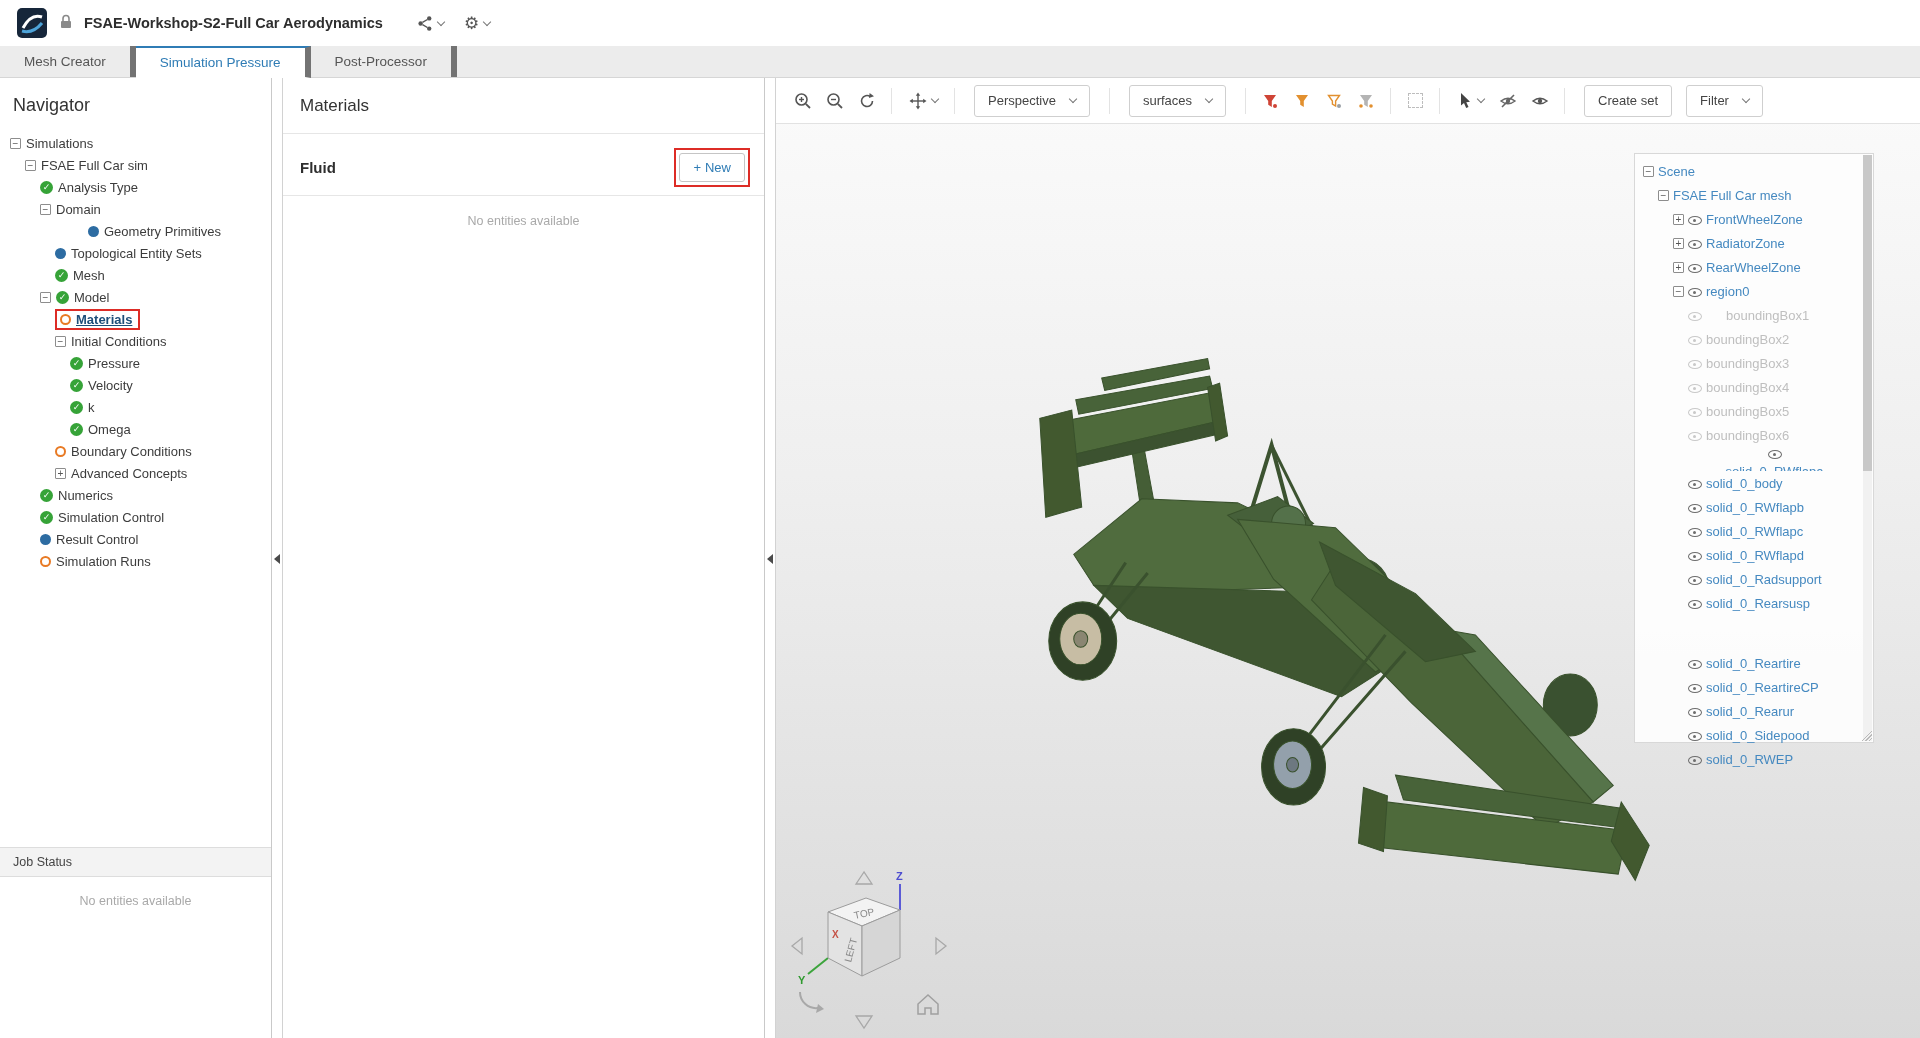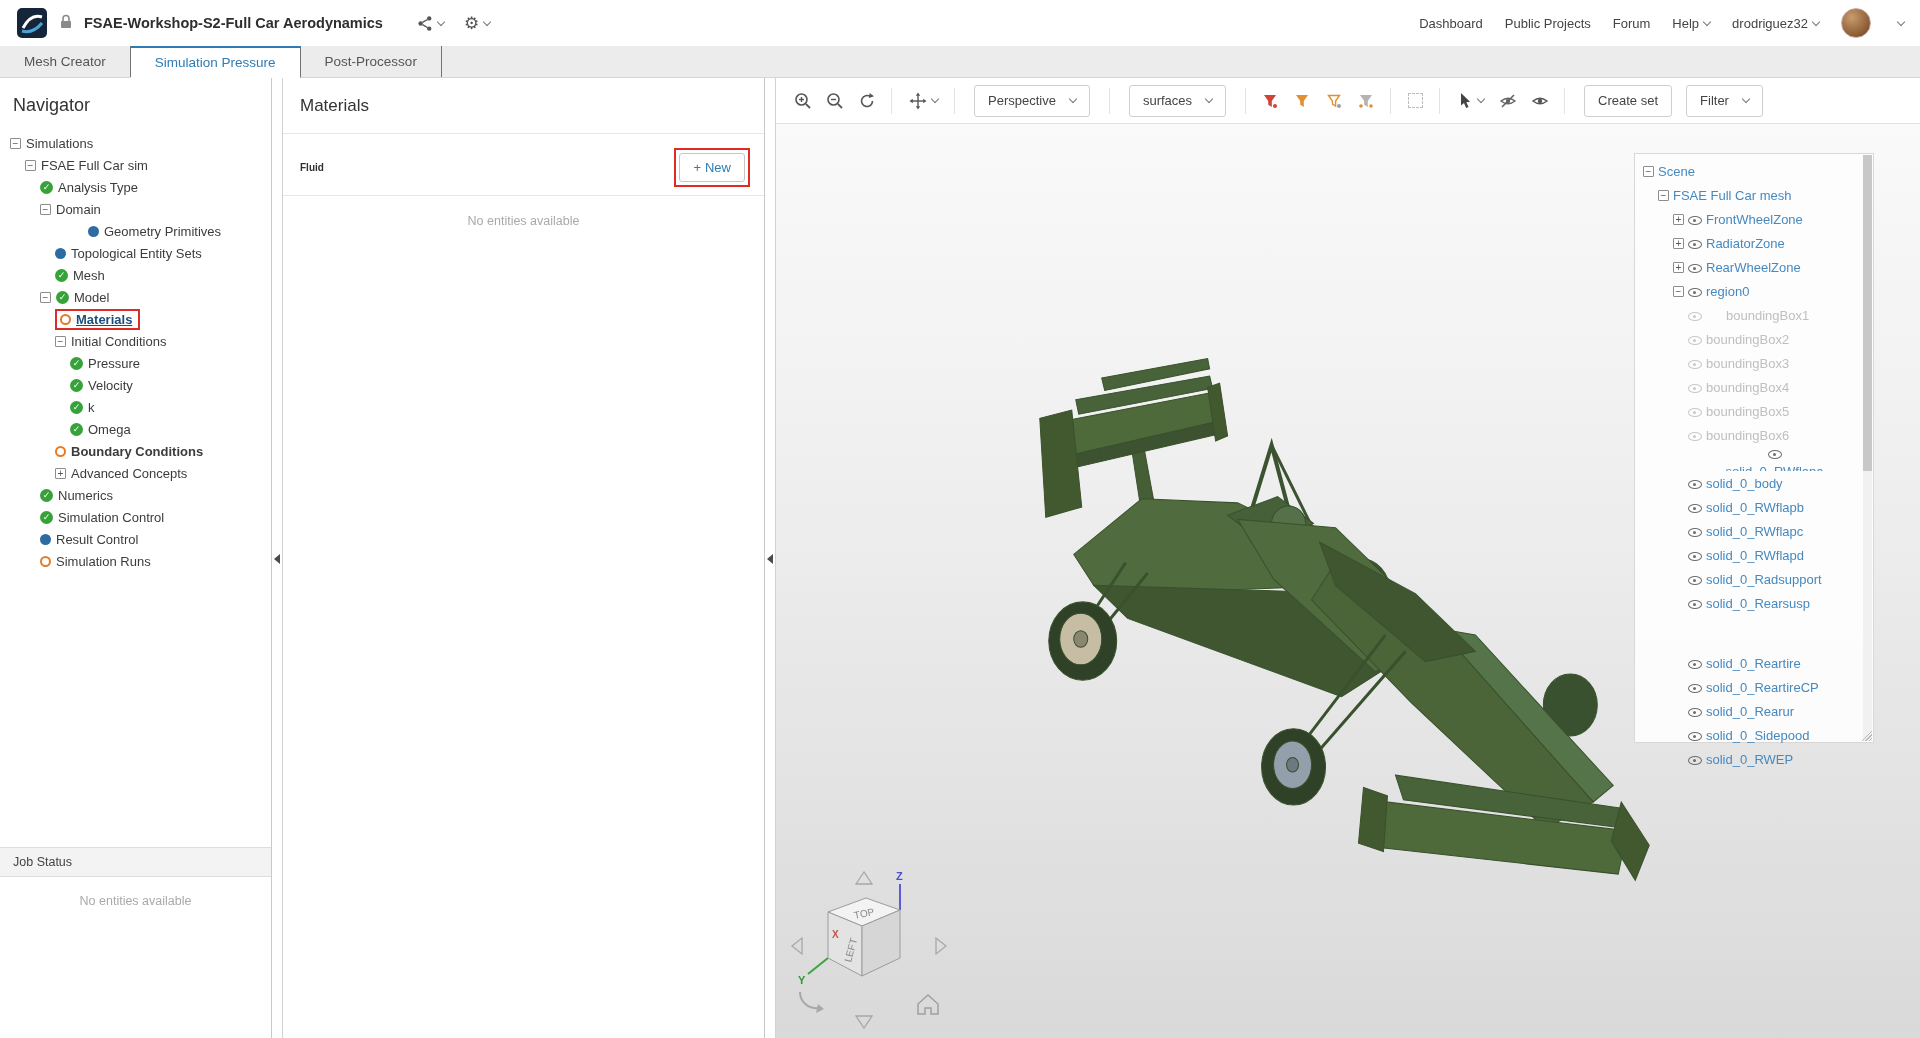--- a/index.html
+++ b/index.html
@@ -16,21 +16,21 @@
   .chev{display:inline-block;width:6px;height:6px;border-right:1.5px solid #777;border-bottom:1.5px solid #777;
     transform:rotate(45deg);margin:-3px 0 0 5px;}
   .h-right{display:flex;align-items:center;gap:22px;font-size:13px;color:#444;}
   .h-right a{text-decoration:none;color:#444;display:inline-flex;align-items:center;}
   .avatar{width:30px;height:30px;border-radius:50%;background:radial-gradient(circle at 35% 30%,#c89b6d,#8a5a33 70%,#5f3c20);
     border:1px solid #caa;display:inline-block;}
 
   
   .tabs{height:32px;background:#ececec;border-bottom:1px solid #d6d6d6;display:flex;}
   .tab{padding:0 24px;display:flex;align-items:center;font-size:13.5px;color:#555;
-    border-right:1px solid #737373;background:#ececec;}
+    border-right:6px solid #737373;background:#ececec;}
   .tab.active{background:#fff;color:#2f7cb5;border-top:2px solid #2f7cb5;border-bottom:1px solid #fff;margin-bottom:-1px;}
 
   
   .content{display:flex;height:990px;}
   .gutter{width:10px;background:#fff;position:relative;}
   .gutter::after{content:'';position:absolute;top:476px;left:2px;border-top:5px solid transparent;
     border-bottom:5px solid transparent;border-right:6px solid #4a4a4a;}
 
   
   nav.navigator{width:272px;border-right:1px solid #c9c9c9;background:#fff;position:relative;}
@@ -47,21 +47,21 @@
   .annotation-red{display:inline-flex;align-items:center;gap:5px;border:2px solid #dd2c26;padding:1px 6px 1px 3px;}
   .job-bar{position:absolute;top:769px;left:0;right:0;background:#f3f3f3;border-top:1px solid #ddd;
     border-bottom:1px solid #ddd;padding:7px 13px;font-size:12.5px;color:#444;}
   .job-empty{position:absolute;top:802px;left:0;right:0;text-align:center;padding:14px 0;
     font-size:12.5px;color:#a9a9a9;}
 
   
   section.materials{width:483px;border-left:1px solid #d2d2d2;border-right:1px solid #c9c9c9;background:#fff;}
   .mat-header{padding:18px 17px 17px;font-size:17px;color:#333;border-bottom:1px solid #e6e6e6;}
   .fluid-row{display:flex;justify-content:space-between;align-items:center;padding:14px 14px 8px 17px;}
-  .fluid-title{font-size:10px;font-weight:bold;color:#2e2e2e;}
+  .fluid-title{font-size:15px;font-weight:bold;color:#2e2e2e;}
   .new-btn{display:inline-flex;align-items:center;gap:4px;border:1px solid #c5c5c5;border-radius:3px;background:#fff;
     color:#2f7cb5;font-size:13px;padding:6px 13px;font-family:inherit;}
   .btn-wrap{padding:3px;}
   .mat-divider{border-bottom:1px solid #e6e6e6;}
   .mat-empty{text-align:center;color:#a9a9a9;font-size:12.5px;padding:18px 0;}
 
   
   .viewport{flex:1;position:relative;border-left:1px solid #d2d2d2;
     background:linear-gradient(180deg,#fbfbfb 0%,#efefef 40%,#d8d8d8 100%);overflow:hidden;}
   .vp-toolbar{position:absolute;top:0;left:0;right:0;height:46px;background:#fff;border-bottom:1px solid #e2e2e2;
@@ -124,35 +124,20 @@
           <circle cx="12.2" cy="3.4" r="2.2" fill="#555"></circle>
           <circle cx="3.6" cy="8.5" r="2.2" fill="#555"></circle>
           <circle cx="12.2" cy="13.6" r="2.2" fill="#555"></circle>
         <line x1="5.5" y1="7.4" x2="10.4" y2="4.5" stroke="#555" stroke-width="1.4"></line>
           <line x1="5.5" y1="9.6" x2="10.4" y2="12.5" stroke="#555" stroke-width="1.4"></line>
         </svg>
       <i class="chev" data-interactable="true"></i>
     </span>
     <span class="hicon" data-interactable="true" style="font-size:17px;">⚙<i class="chev" data-interactable="true"></i></span>
   </div>
-  <div class="h-right">
-    <a data-interactable="true">Dashboard</a>
-    <a data-interactable="true">Public Projects</a>
-    <a data-interactable="true">Forum</a>
-    <a data-interactable="true">
-        <span data-interactable="false">Help</span>
-        <i class="chev" data-interactable="false"></i>
-      </a>
-    <a data-interactable="true">
-        <span data-interactable="false">drodriguez32</span>
-        <i class="chev" data-interactable="false"></i>
-      </a>
-    <span class="avatar" data-interactable="true"></span>
-    <i class="chev" data-interactable="true"></i>
-  </div>
 </header>
 
 <div class="tabs" data-interactable="false">
     <div class="tab" data-interactable="true">Mesh Creator</div>
     <div class="tab active" data-interactable="true">Simulation Pressure</div>
     <div class="tab" data-interactable="true">Post-Processor</div>
   </div>
 
 <div class="content">
 
@@ -211,21 +196,21 @@
           <span class="lbl" data-interactable="false">Velocity</span>
         </div>
         <div class="tree-row" data-interactable="true" style="padding-left: 70px;">
           <span class="st st-check" data-interactable="false">✓</span>
           <span class="lbl" data-interactable="false">k</span>
         </div>
         <div class="tree-row" data-interactable="true" style="padding-left: 70px;">
           <span class="st st-check" data-interactable="false">✓</span>
           <span class="lbl" data-interactable="false">Omega</span>
         </div>
-        <div class="tree-row" data-interactable="true" style="padding-left: 55px; font-weight: bold;">
+        <div class="tree-row" data-interactable="true" style="padding-left: 55px;">
           <span class="st st-orange" data-interactable="false"></span>
           <span class="lbl" data-interactable="false">Boundary Conditions</span>
         </div>
         <div class="tree-row" data-interactable="true" style="padding-left: 55px;">
           <span class="exp" data-interactable="true">+</span>
           <span class="lbl" data-interactable="false">Advanced Concepts</span>
         </div>
         <div class="tree-row" data-interactable="true" style="padding-left: 40px;">
           <span class="st st-check" data-interactable="false">✓</span>
           <span class="lbl" data-interactable="false">Numerics</span>

